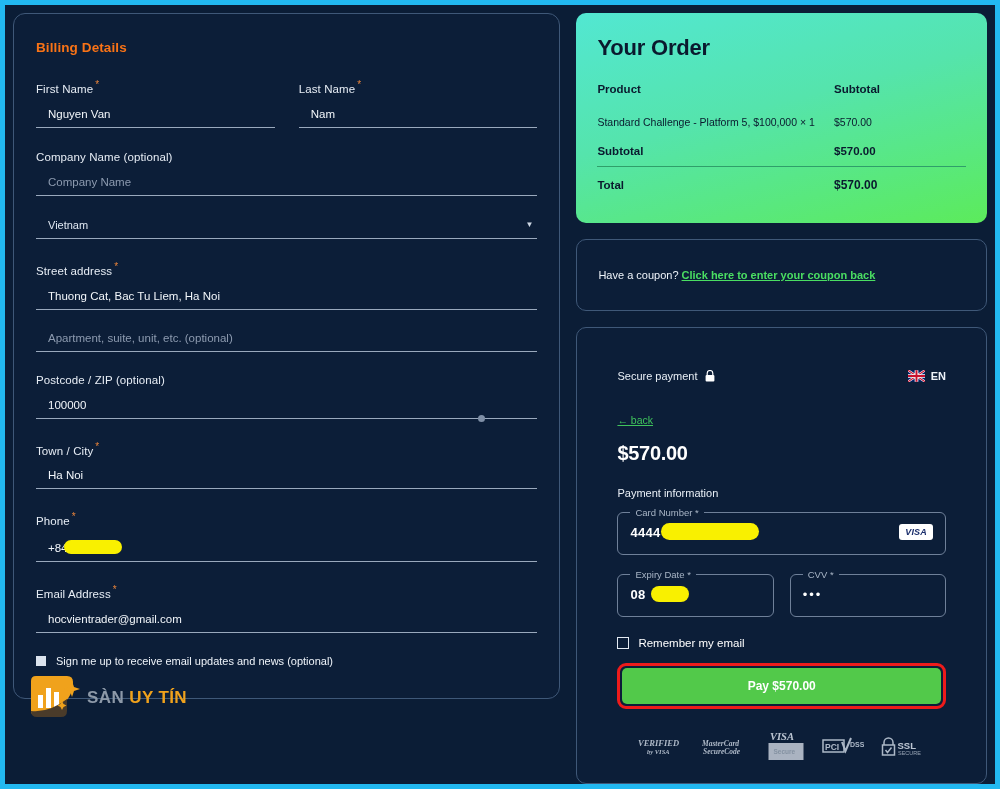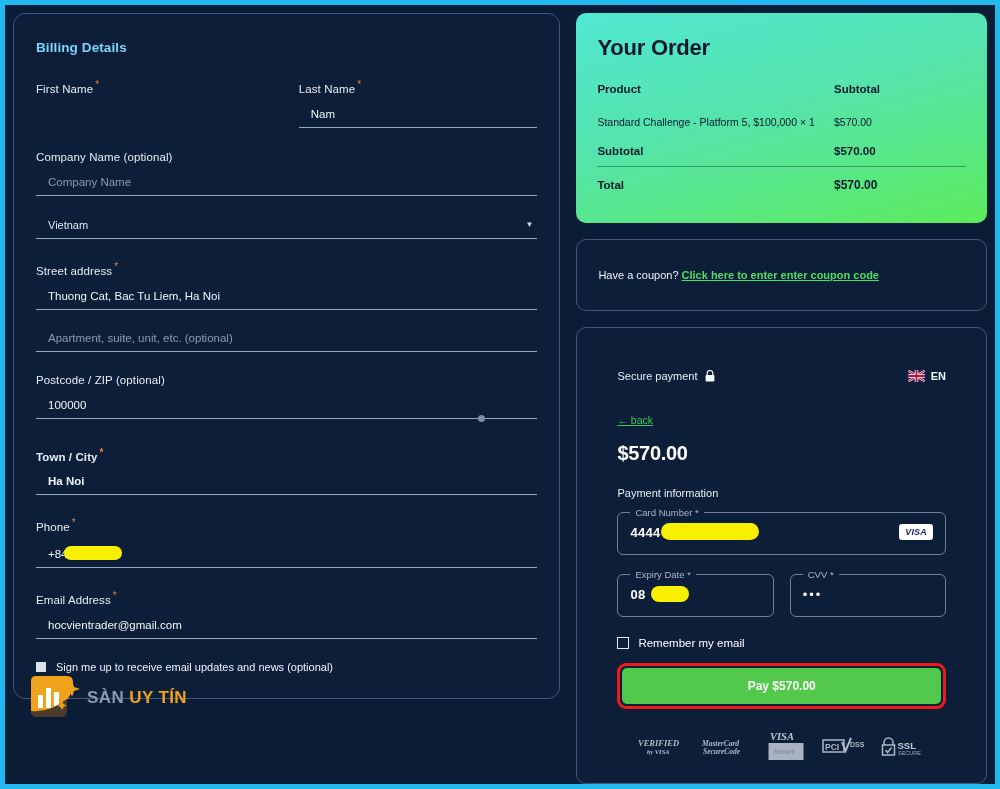--- a/index.html
+++ b/index.html
@@ -22,21 +22,21 @@
   
   .left-col { width: 552px; position: relative; }
   .billing-panel {
     border: 1px solid #3f5878;
     border-radius: 12px;
     background: #0c1e38;
     padding: 26px 22px 22px 22px;
     height: 686px;
   }
   .billing-title {
-    font-size: 13.5px; font-weight: bold; color: #7dd3fc;
+    font-size: 13.5px; font-weight: bold; color: #f97316;
     letter-spacing: .1px; margin-bottom: 24px;
   }
   .field { margin-bottom: 0px; }
   .field-label {
     font-size: 11.5px; color: #e7edf5; margin-bottom: 13px;
     letter-spacing: .1px;
   }
   .req { color: #e8833a; font-size: 10px; vertical-align: super; margin-left: 2px; }
   .input-line {
     border-bottom: 1.5px solid #9aa9bd;
@@ -182,20 +182,21 @@
   <div class="left-col">
     <div class="billing-panel">
 
       <div class="billing-title">Billing Details</div>
 
       <div class="row2">
         <div class="field">
           <div class="field-label">
             <span>First Name</span><span class="req">*</span>
           </div>
+          <div class="input-line">Nguyen Van</div>
         </div>
         <div class="field">
           <div class="field-label">
             <span>Last Name</span><span class="req">*</span>
           </div>
           <div class="input-line">Nam</div>
         </div>
       </div>
 
       <div class="field" style="margin-top:23px;">
@@ -222,21 +223,21 @@
       </div>
 
       <div class="field" style="margin-top:22px;">
         <div class="field-label">Postcode / ZIP (optional)</div>
         <div class="input-line">
           <span>100000</span>
           <span class="cursor-dot"></span>
         </div>
       </div>
 
-      <div class="field" style="margin-top:28px;font-weight:bold;">
+      <div class="field" style="margin-top:22px;">
         <div class="field-label">
           <span>Town / City</span><span class="req">*</span>
         </div>
         <div class="input-line">Ha Noi</div>
       </div>
 
       <div class="field" style="margin-top:22px;">
         <div class="field-label">
           <span>Phone</span><span class="req">*</span>
         </div>
@@ -297,21 +298,21 @@
         <tr class="total-row">
           <td class="bold">Total</td>
           <td class="big col-r">$570.00</td>
         </tr>
       </tbody>
         </table>
     </div>
 
     <div class="coupon-panel">
       <span class="coupon-text">Have a coupon?</span>
-      <a class="coupon-link" href="#">Click here to enter enter coupon code</a>
+      <a class="coupon-link" href="#">Click here to enter your coupon back</a>
     </div>
 
     <div class="payment-panel">
       <div class="pay-head">
         <div class="secure-label">
           <span>Secure payment</span>
           <svg width="10" height="12" viewBox="0 0 10 12">
             <path d="M2.2 5V3.3a2.8 2.8 0 015.6 0V5" stroke="#ffffff" stroke-width="1.2" fill="none"></path>
             <rect x="0.6" y="5" width="8.8" height="6.6" rx="1" fill="#ffffff"></rect>
           </svg>

